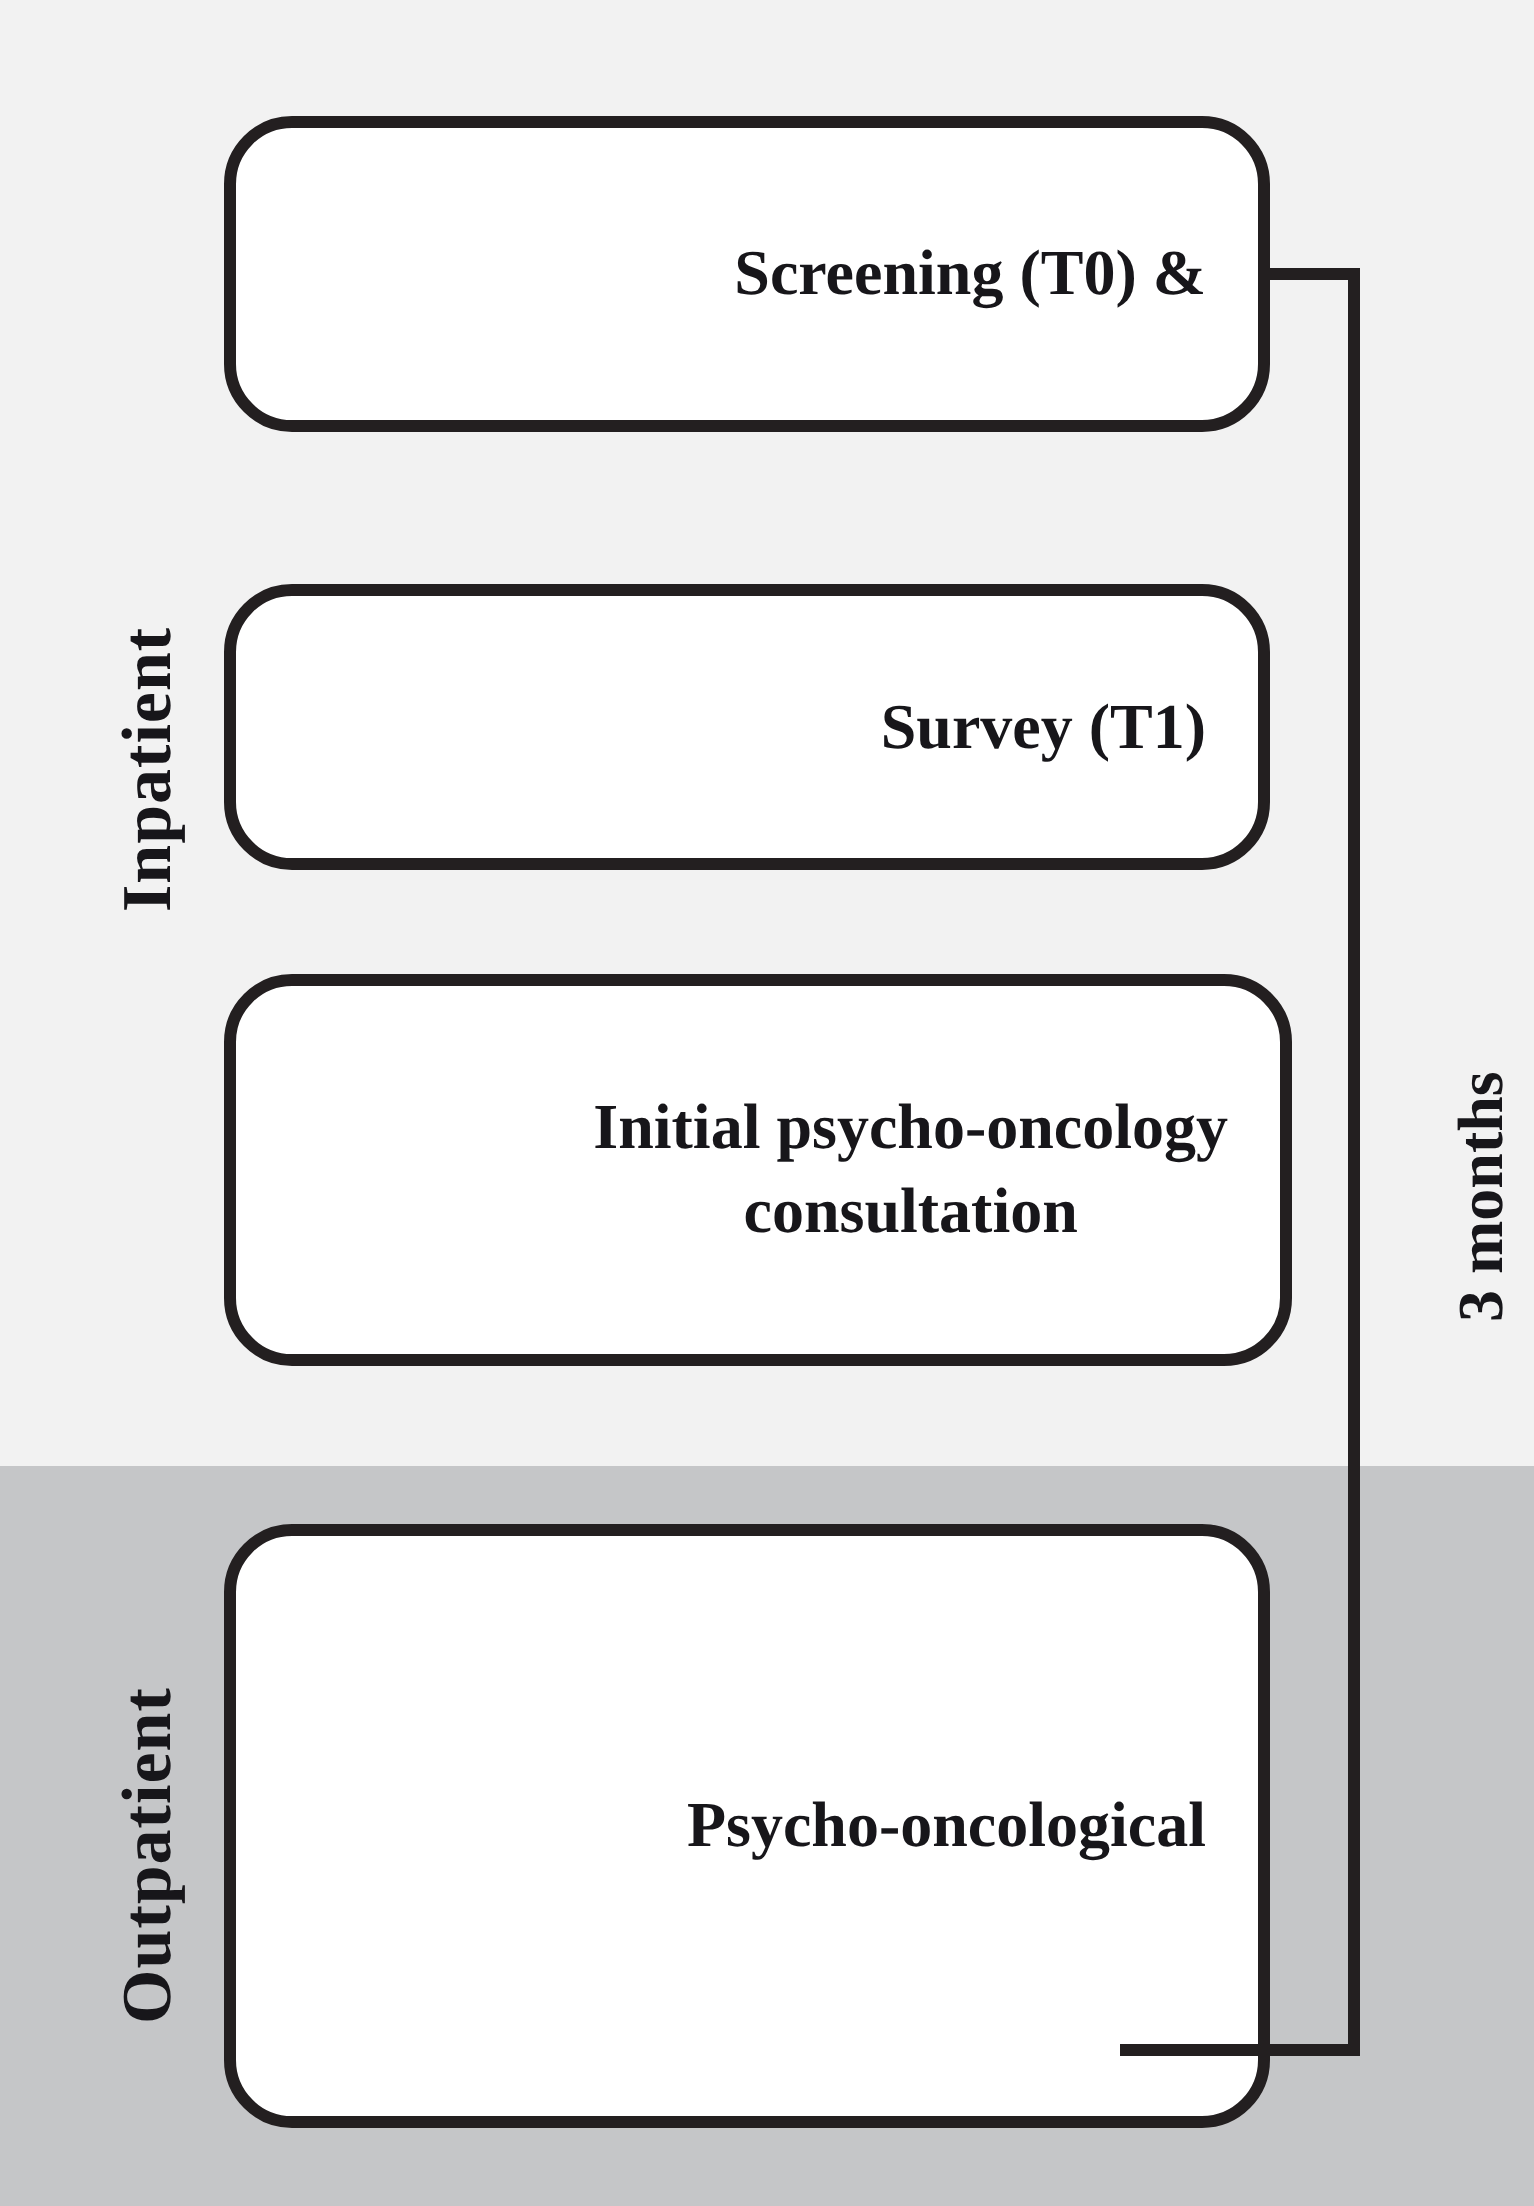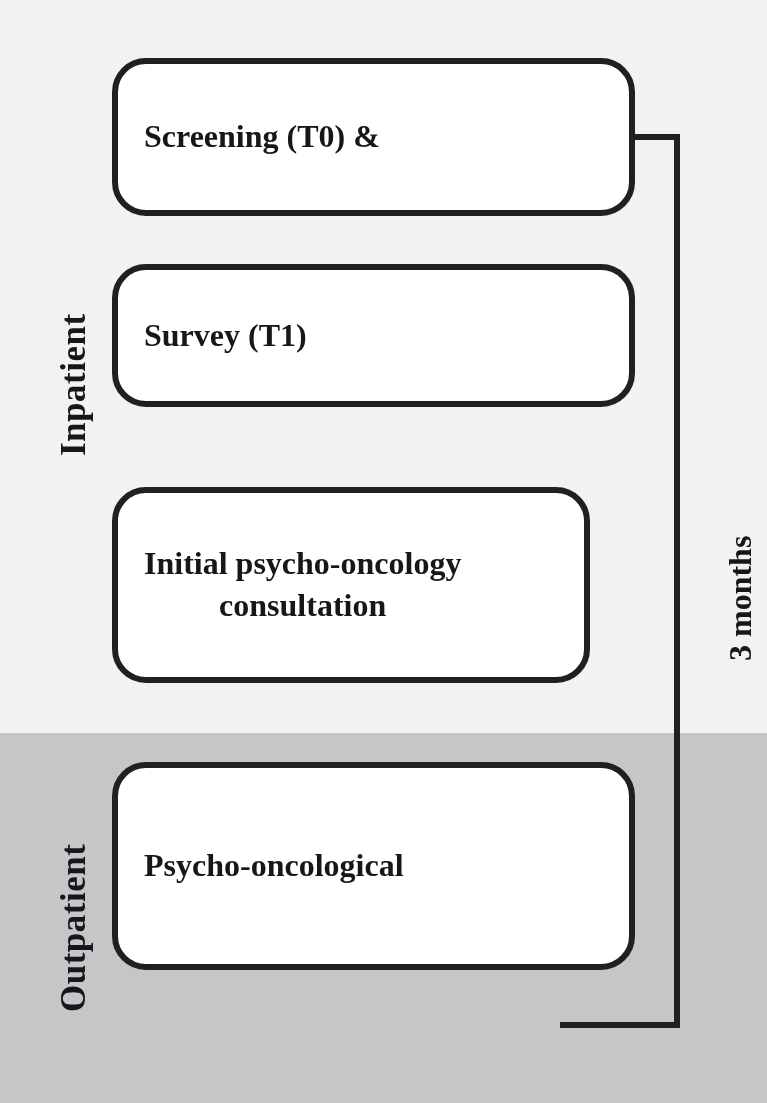--- a/index.html
+++ b/index.html
@@ -49,53 +49,53 @@
     top: 1012px;
   }
   .node {
     position: absolute;
     background: #ffffff;
     border: 6px solid #231f20;
     border-radius: 34px;
     box-sizing: border-box;
     display: flex;
     align-items: center;
-    justify-content: flex-start;
+    justify-content: flex-end;
     text-align: center;
   }
   .node-text {
     color: #17161a;
     font-weight: bold;
     font-size: 32px;
     line-height: 1.30;
     padding: 0 26px;
   }
   #node-screening {
     left: 112px;
     top: 58px;
     width: 523px;
     height: 158px;
   }
   #node-survey {
     left: 112px;
-    top: 264px;
+    top: 292px;
     width: 523px;
     height: 143px;
   }
   #node-initial-consult {
     left: 112px;
     top: 487px;
-    width: 478px;
+    width: 534px;
     height: 196px;
   }
   #node-followup-consult {
     left: 112px;
     top: 762px;
     width: 523px;
-    height: 208px;
+    height: 302px;
   }
   
   .conn {
     position: absolute;
     background: #231f20;
   }
   #conn-top-seg {
     left: 630px;
     top: 134px;
     width: 50px;

